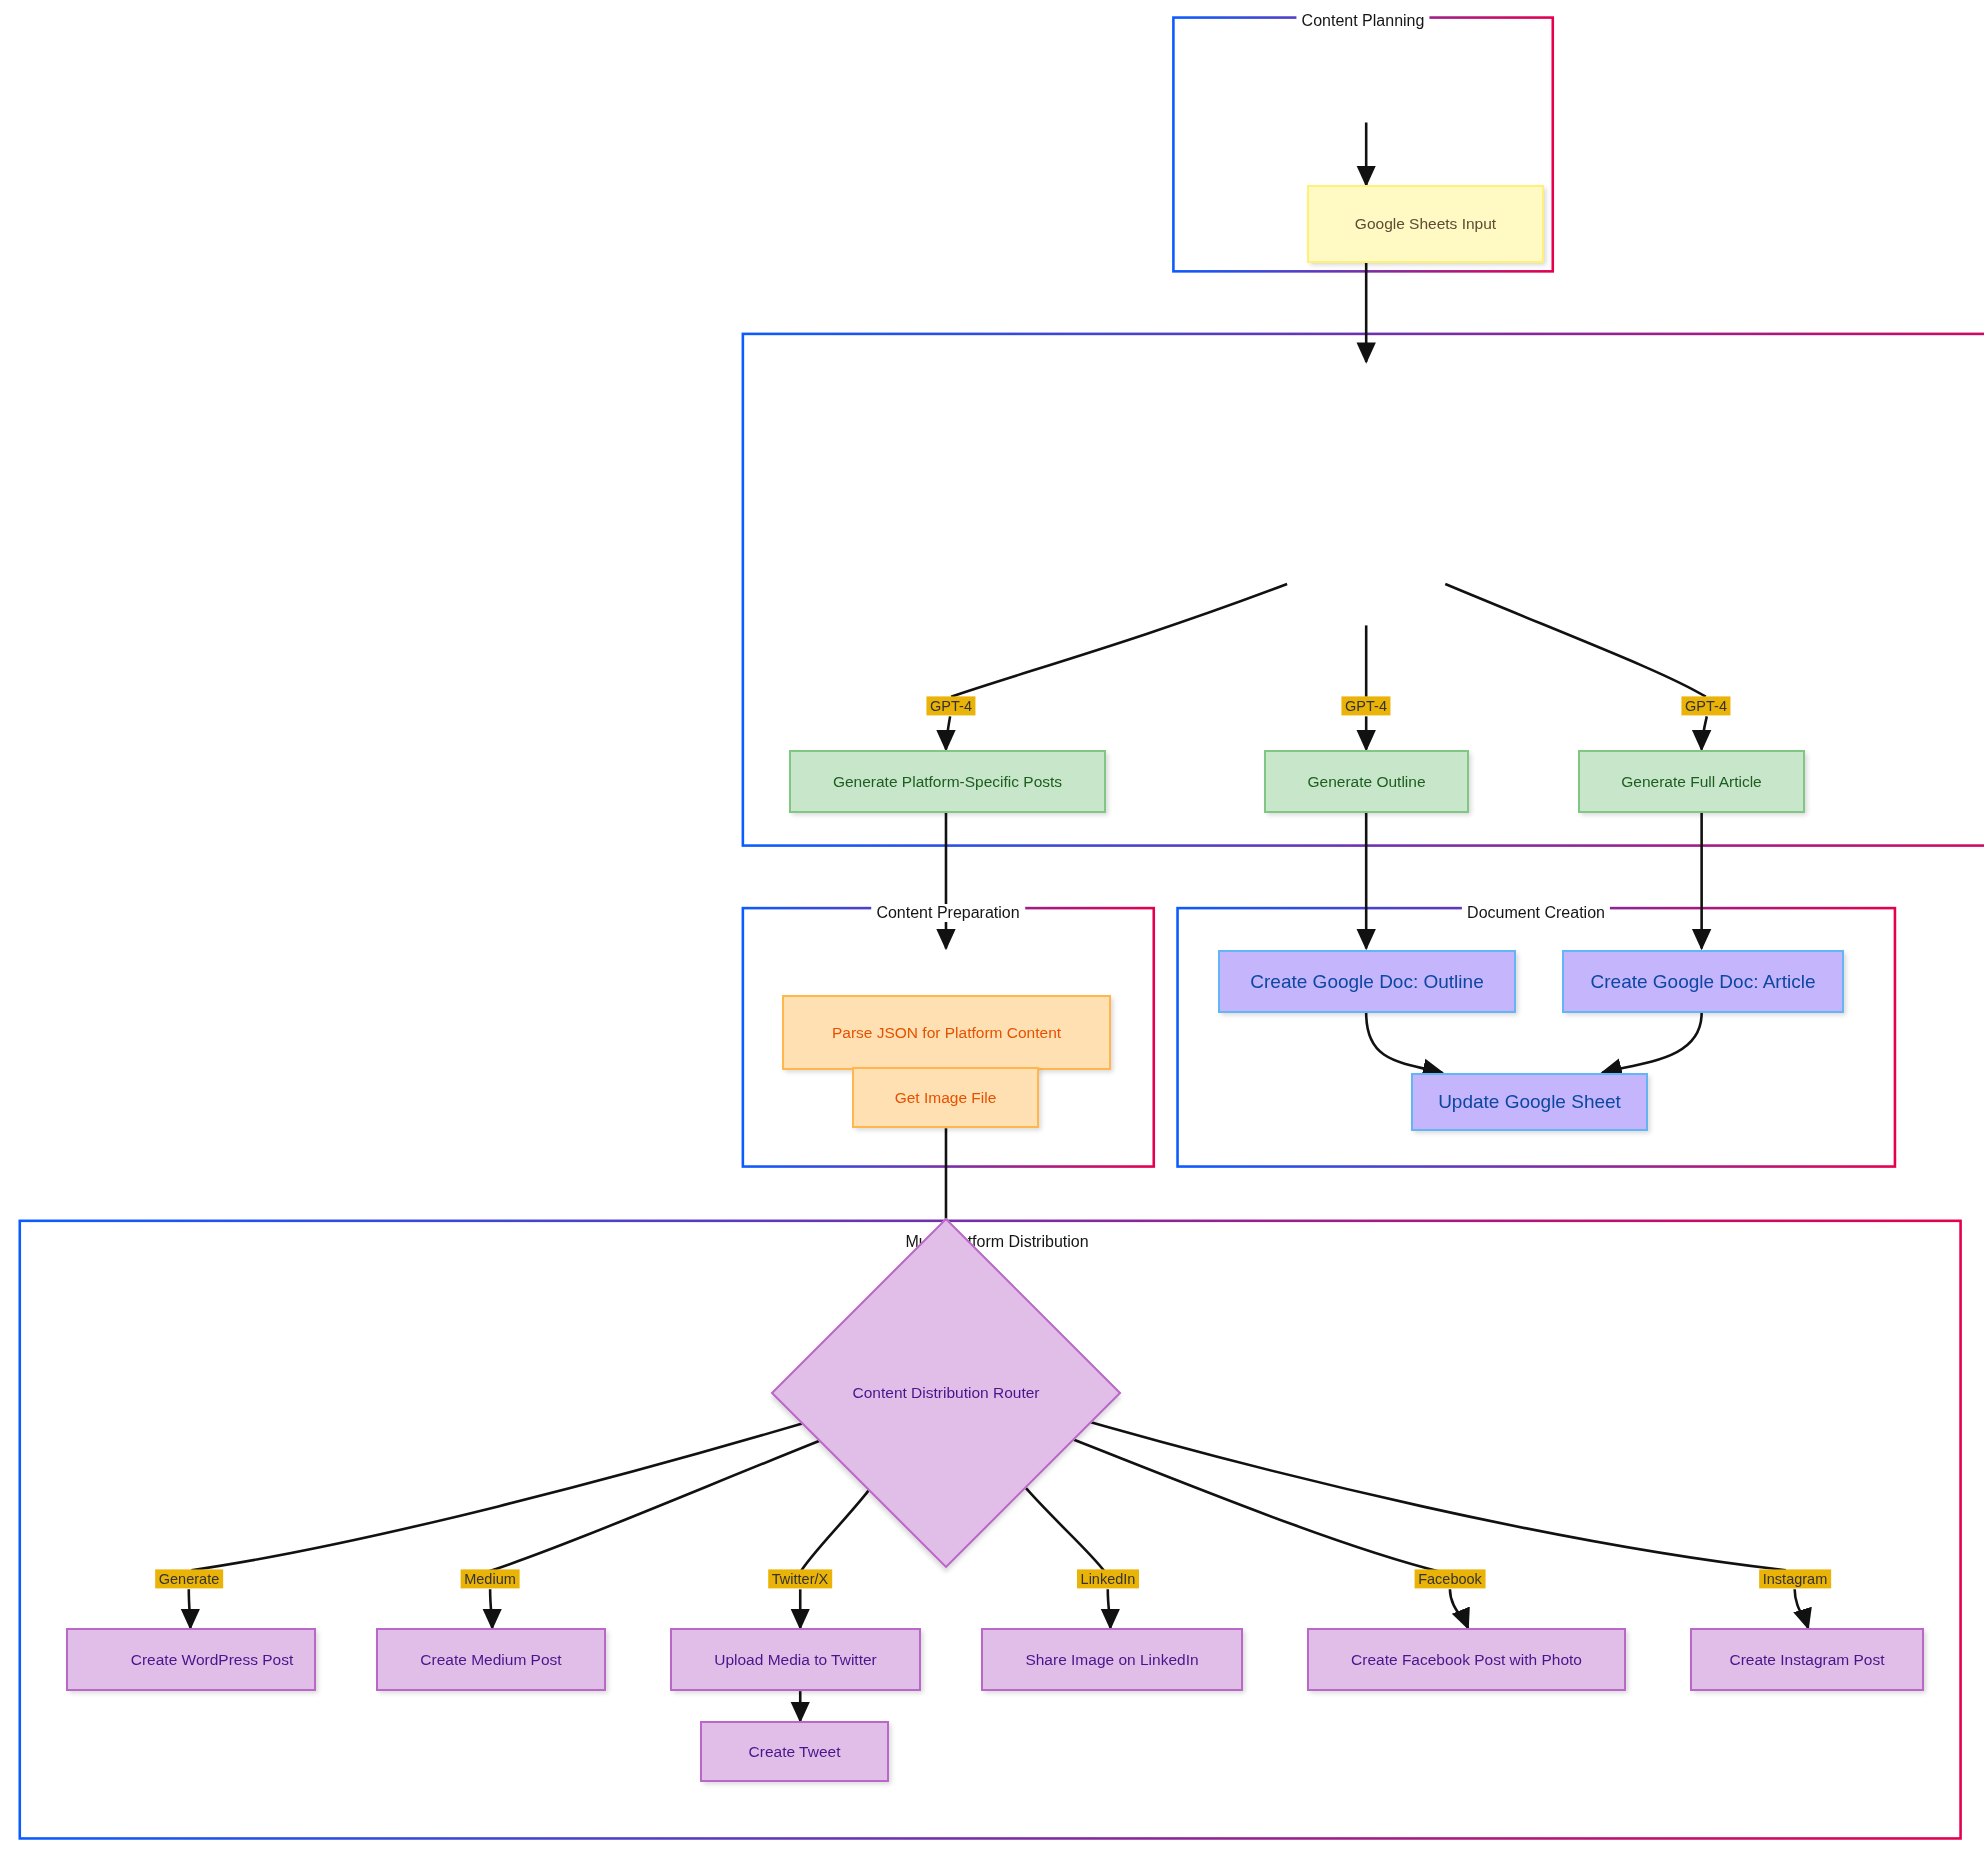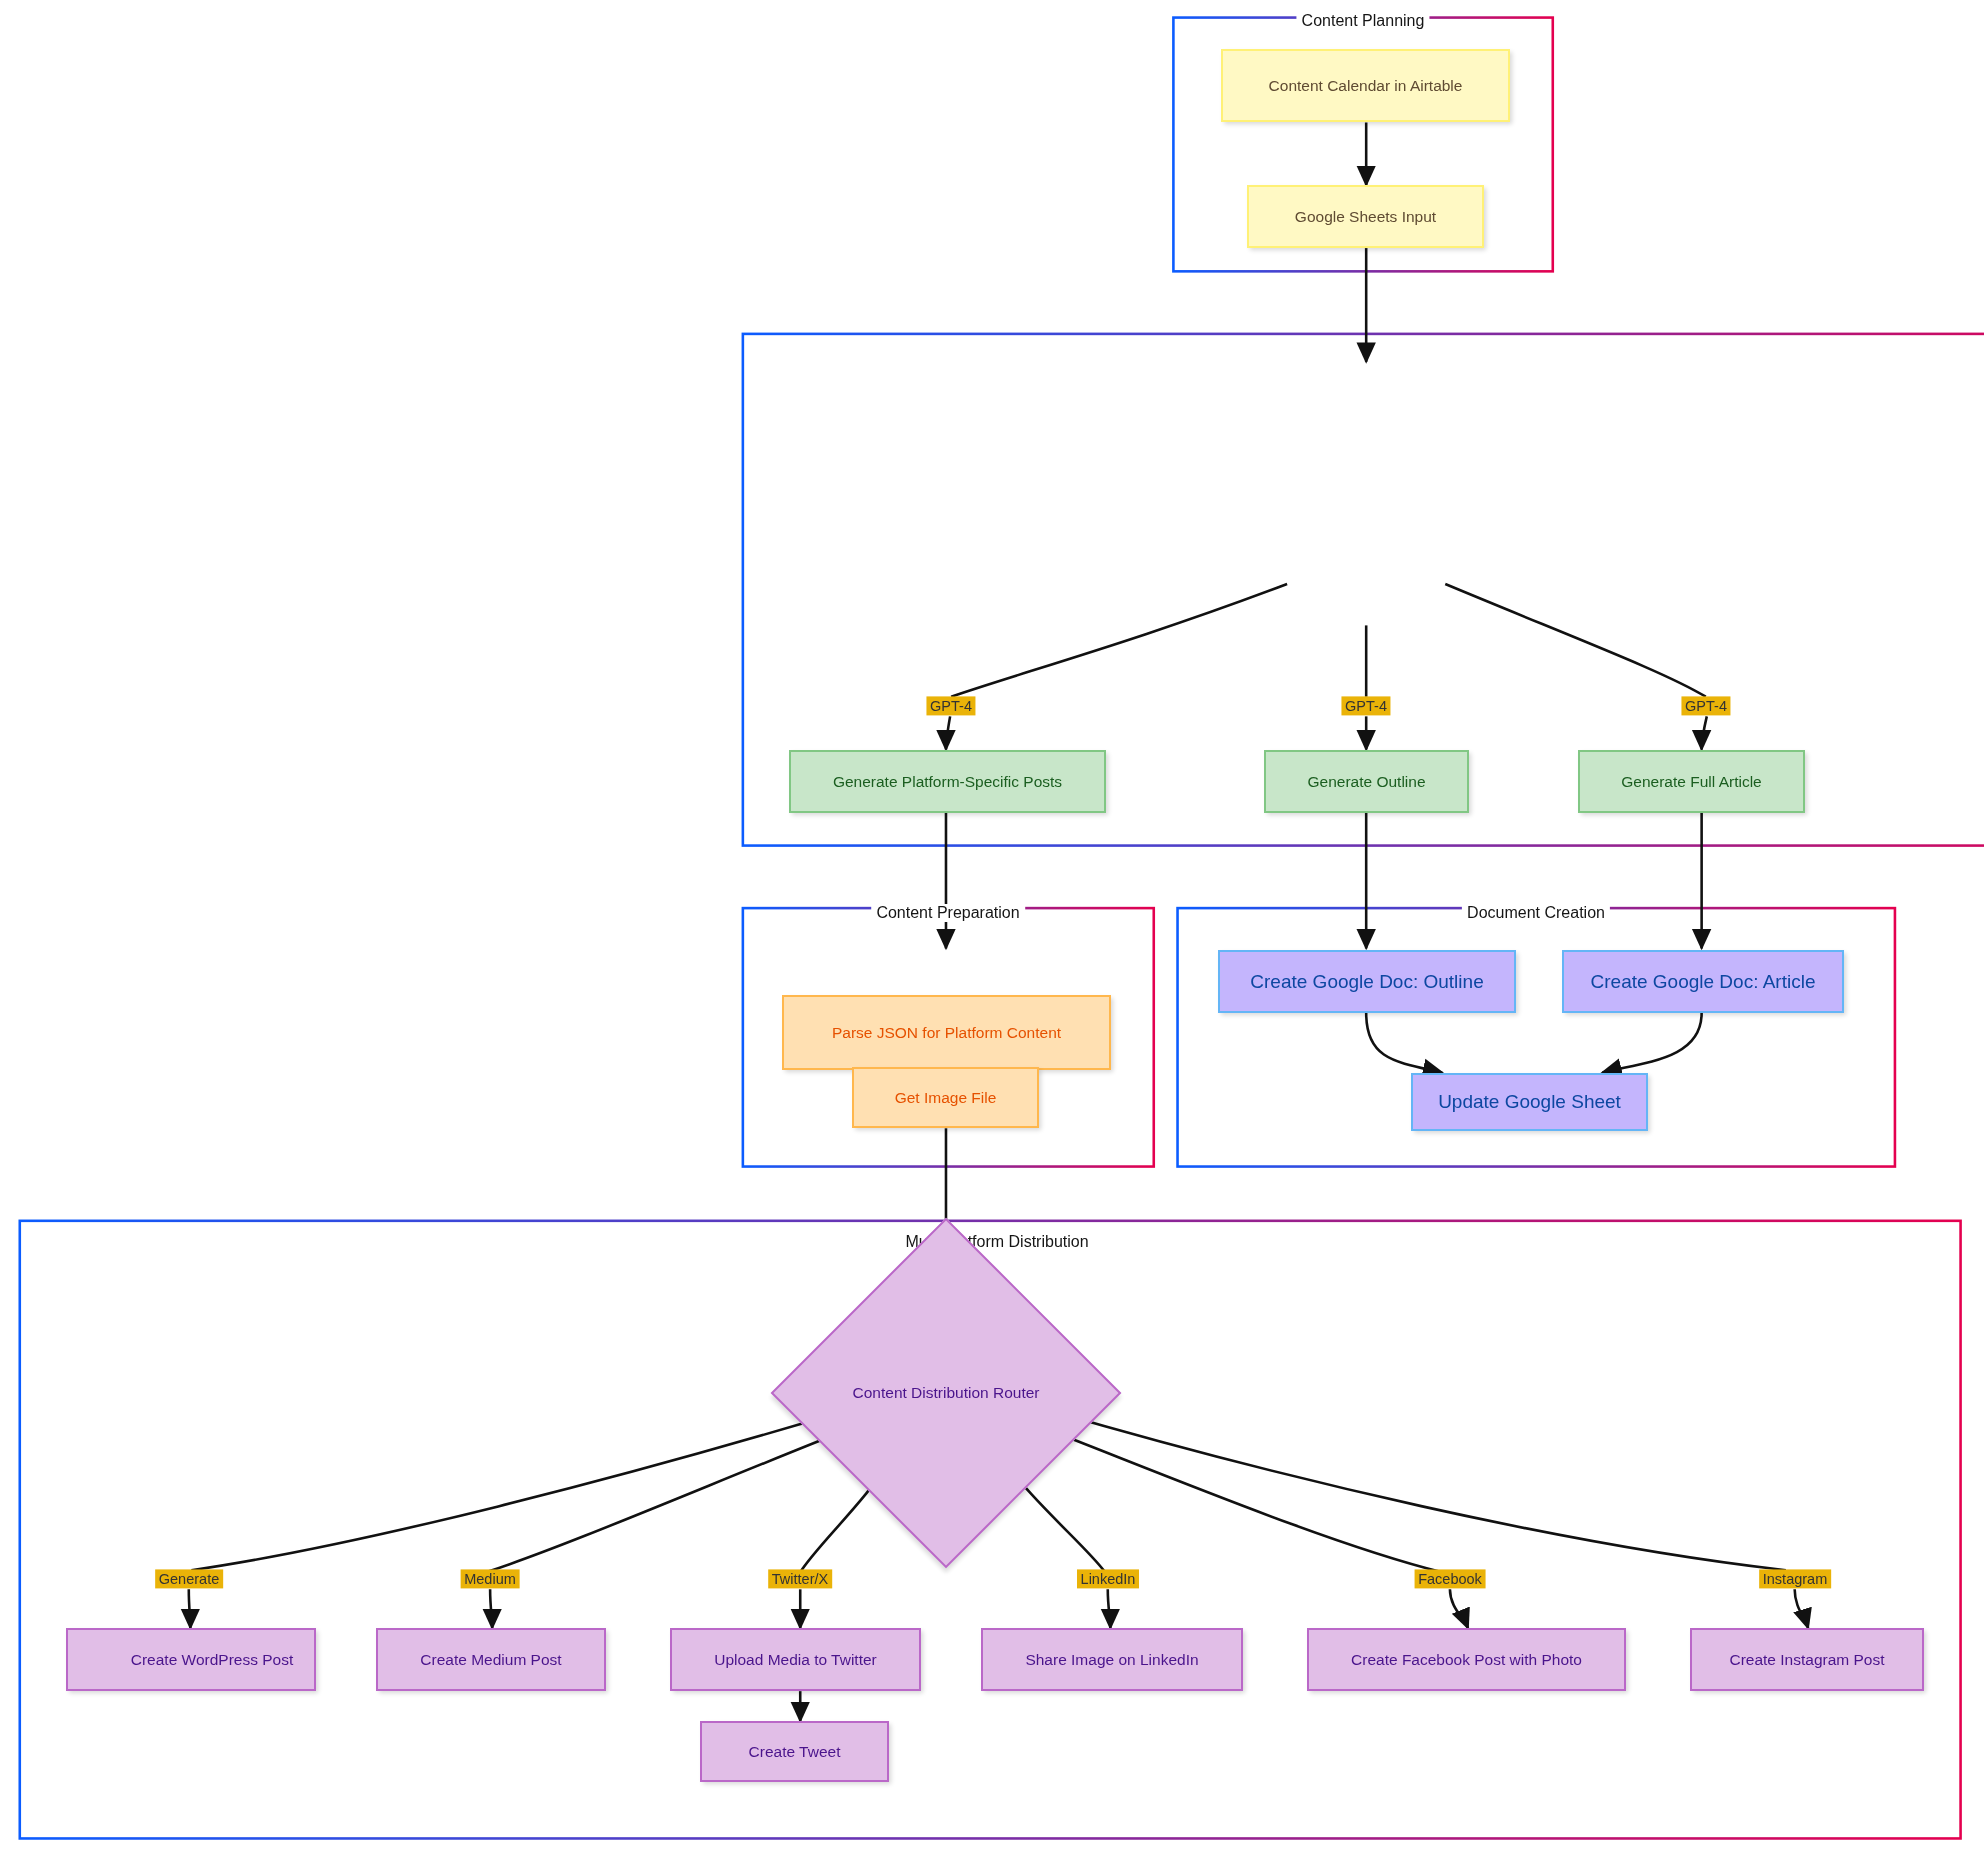--- a/index.html
+++ b/index.html
@@ -108,24 +108,21 @@
 
       <path d="M 1548,3272 L 1548,3330" marker-end="url(#arrow)"></path>
     </g>
   </svg>
 
   <div class="cluster-title" style="left:1363px;top:12.4px;">Content Planning</div>
   <div class="cluster-title" style="left:948px;top:904px;">Content Preparation</div>
   <div class="cluster-title" style="left:1536px;top:904px;">Document Creation</div>
   <div class="cluster-title" style="left:997px;top:1233px;">Multi-Platform Distribution</div>
 
-  <div class="node n-yellow" style="left:1221px;top:49px;width:289px;height:73px;">
-    <span>Content Calendar in Airtable</span>
-  </div>
-  <div class="node n-yellow" style="left:1247px;top:185px;width:237px;height:63px;">
+  <div class="node n-yellow" style="left:1307px;top:185px;width:237px;height:78px;">
     <span>Google Sheets Input</span>
   </div>
 
 
   <div class="node n-green" style="left:789px;top:750px;width:317px;height:63px;">
     <span>Generate Platform-Specific Posts</span>
   </div>
   <div class="node n-green" style="left:1264px;top:750px;width:205px;height:63px;">
     <span>Generate Outline</span>
   </div>

